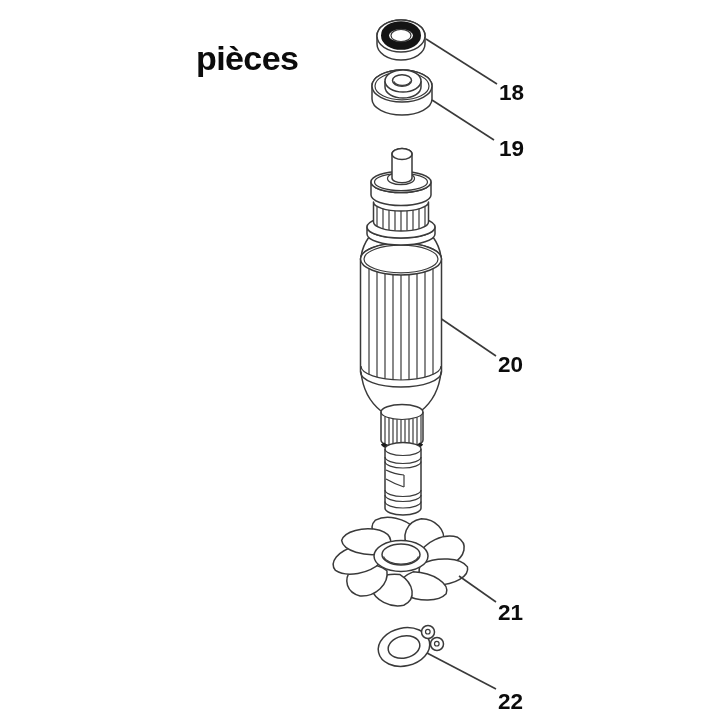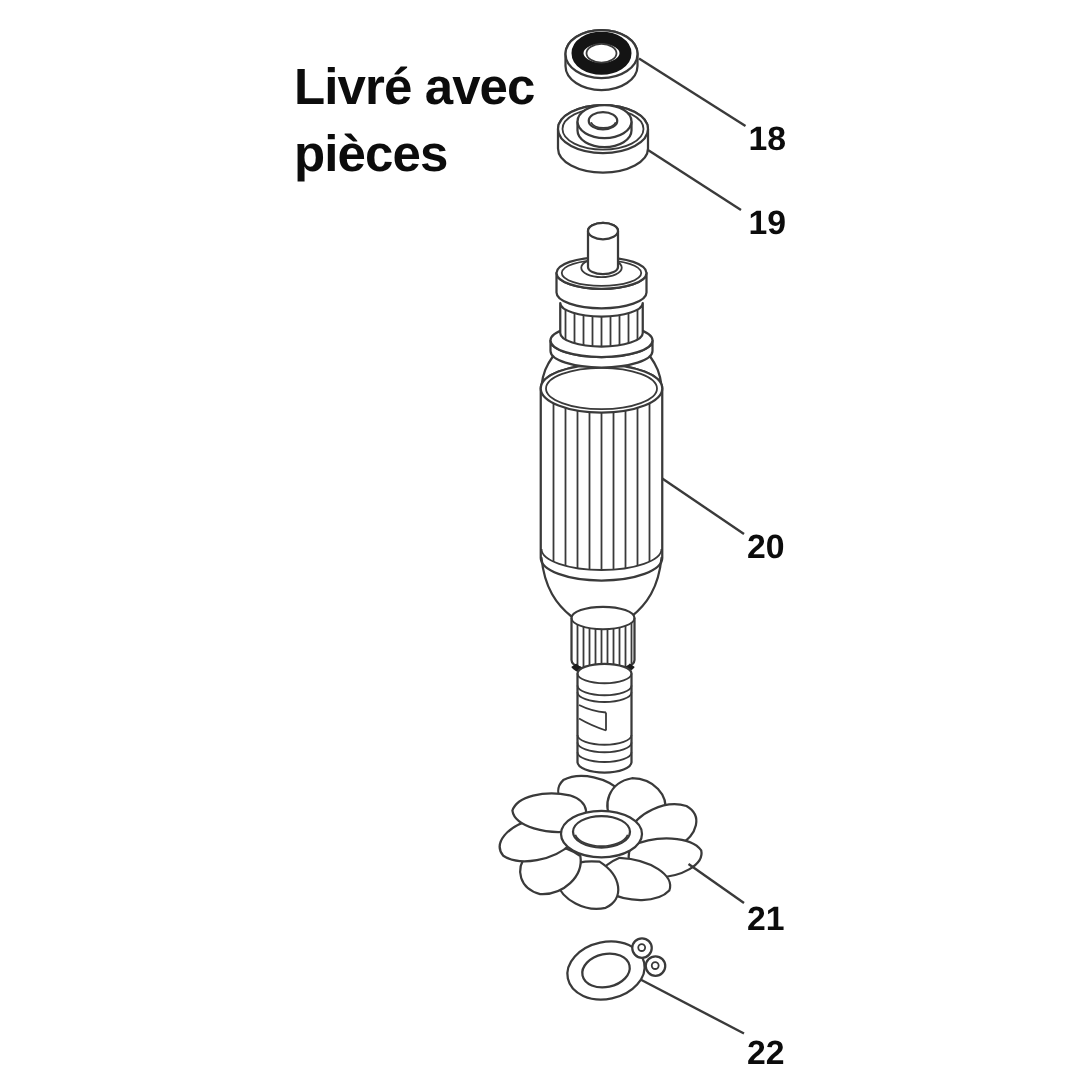--- a/index.html
+++ b/index.html
@@ -13,21 +13,20 @@
   .thin{fill:none;stroke:#3a3a3a;stroke-width:1.2;}
   .leader{fill:none;stroke:#3a3a3a;stroke-width:1.6;}
   .part-label{font-family:"Liberation Sans",sans-serif;font-weight:bold;font-size:22.5px;fill:#0c0c0c;}
 </style>
 </head>
 <body>
 
 <div class="stage">
 
   <div class="note">
-    <div>Livré avec</div>
     <div>pièces</div>
   </div>
 
   <svg width="720" height="720" viewBox="0 0 720 720">
 
     <g>
       <path class="fl" d="M377 36 V44 A24 16 0 0 0 425 44 V36 A24 16 0 0 0 377 36 Z"></path>
       <ellipse class="fl" cx="401" cy="36" rx="24" ry="16"></ellipse>
       <ellipse cx="401" cy="35.5" rx="16" ry="10.3" fill="none" stroke="#141414" stroke-width="8"></ellipse>
       <ellipse class="thin" cx="401" cy="35.5" rx="10" ry="6.2" fill="#ffffff"></ellipse>

